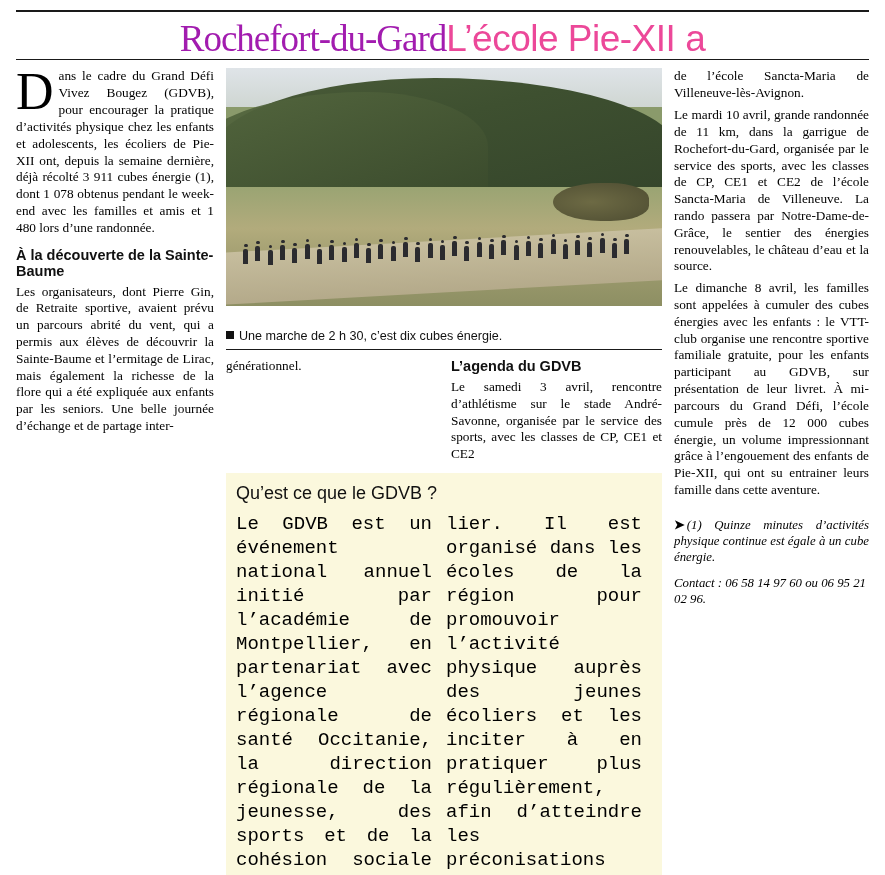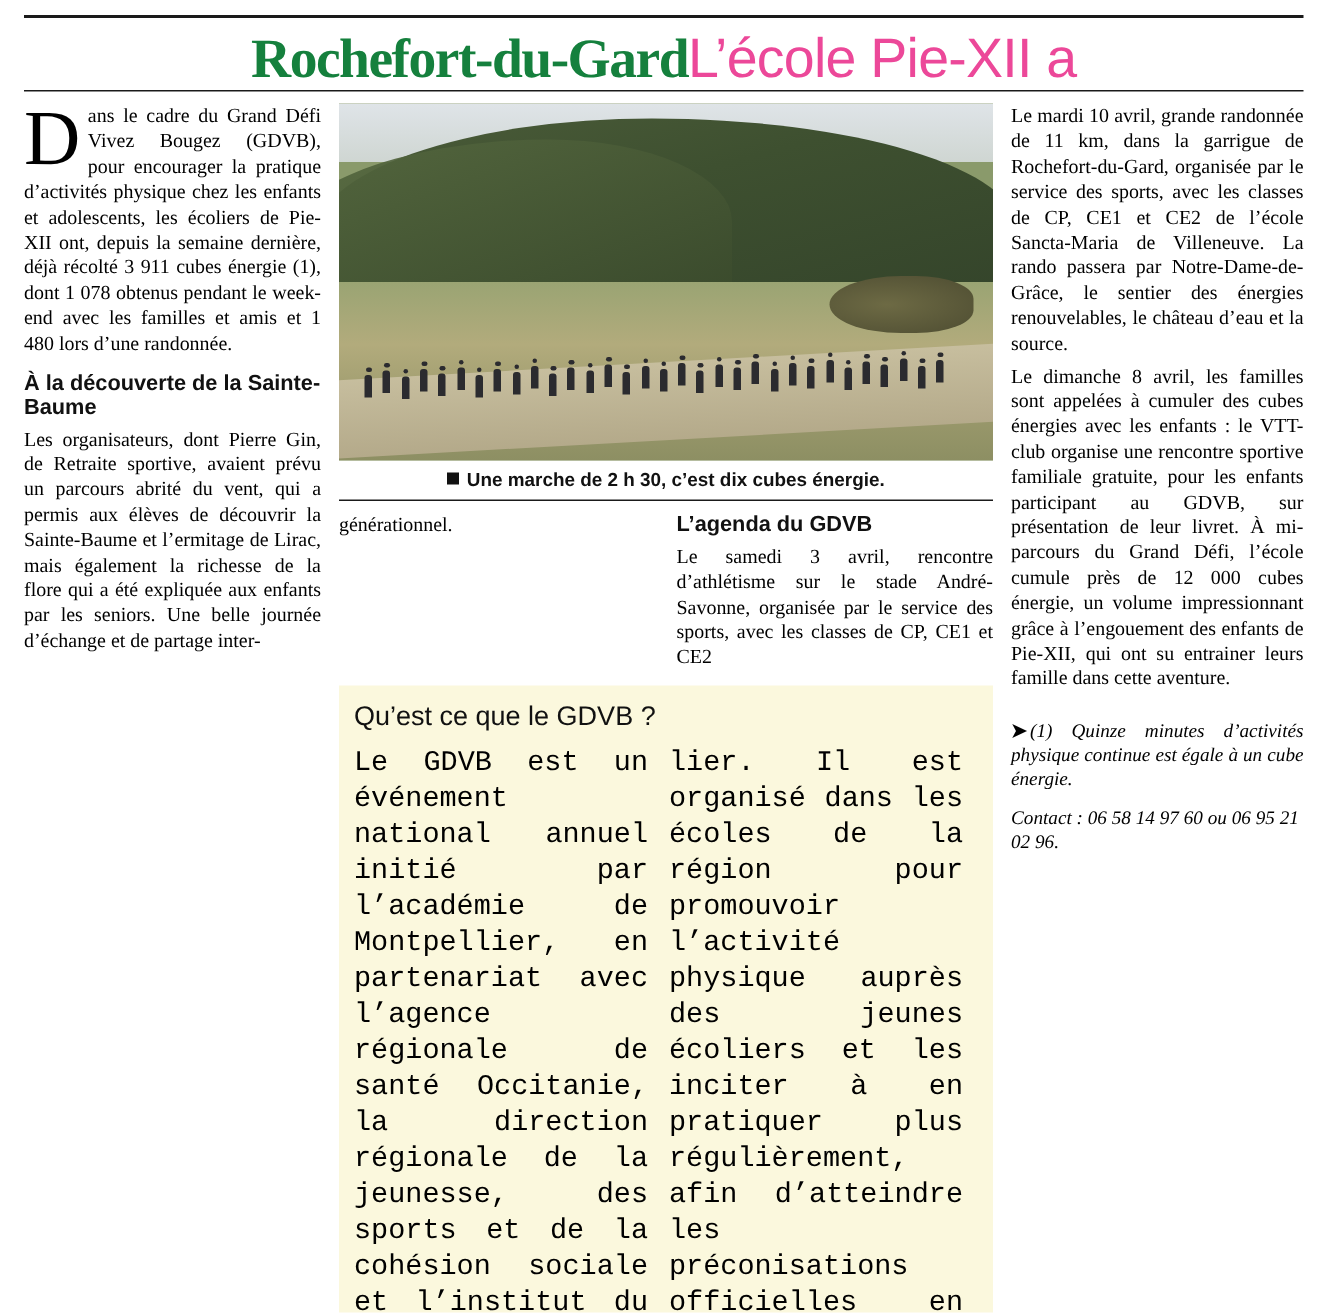--- a/index.html
+++ b/index.html
@@ -30,23 +30,23 @@
   .headline {
     font-family: "Liberation Sans", sans-serif;
     font-weight: bold;
     font-size: 37px;
     line-height: 1.12;
     letter-spacing: -0.5px;
     margin: 2px 0 0 0;
     text-align: center;
   }
   .headline .place {
-    color: #15803d;
-    font-family: "Liberation Serif", serif;
-    font-weight: bold;
+    color: #a21caf;
+    font-family: "Liberation Serif", serif;
+    font-weight: normal;
     letter-spacing: -1px;
   }
   .headline .rest {
     color: #ec4899;
     font-weight: normal;
   }
   .headline-line2 {
     font-family: "Liberation Sans", sans-serif;
     font-size: 37px;
     line-height: 1.12;
@@ -163,25 +163,24 @@
   .crowd i::after {
     content: "";
     position: absolute;
     left: 1px; top: -5px;
     width: 3.5px; height: 3.5px;
     background: #2b2b2f;
     border-radius: 50%;
   }
   .caption {
     font-family: "Liberation Sans", sans-serif;
-    font-weight: bold;
+    font-weight: normal;
     font-size: 12.6px;
-    margin: 6px 0 2px 0;
+    margin: 23px 0 2px 0;
     color: #111;
-    text-align: center;
   }
   .caption .sq {
     display: inline-block;
     width: 8px; height: 8px;
     background: #111;
     margin-right: 5px;
     vertical-align: 1px;
   }
   .rule-caption {
     border-top: 1px solid #1a1a1a;
@@ -352,20 +351,21 @@
           </div>
           <div class="box-col">
             <div class="box-text">lier. Il est organisé dans les écoles de la région pour promouvoir l’activité physique auprès des jeunes écoliers et les inciter à en pratiquer plus régulièrement, afin d’atteindre les préconisations officielles en terme de santé, soit une heure par jour.</div>
           </div>
         </div>
       </div>
     </div>
 
     <div class="col col4">
       <div class="body-text">
+        <p>de l’école Sancta-Maria de Villeneuve-lès-Avignon.</p>
         <p>Le mardi 10 avril, grande randonnée de 11 km, dans la garrigue de Rochefort-du-Gard, organisée par le service des sports, avec les classes de CP, CE1 et CE2 de l’école Sancta-Maria de Villeneuve. La rando passera par Notre-Dame-de-Grâce, le sentier des énergies renouvelables, le château d’eau et la source.</p>
         <p>Le dimanche 8 avril, les familles sont appelées à cumuler des cubes énergies avec les enfants : le VTT-club organise une rencontre sportive familiale gratuite, pour les enfants participant au GDVB, sur présentation de leur livret. À mi-parcours du Grand Défi, l’école cumule près de 12 000 cubes énergie, un volume impressionnant grâce à l’engouement des enfants de Pie-XII, qui ont su entrainer leurs famille dans cette aventure.</p>
       </div>
       <div class="note">
         <span class="arrow">➤</span><span>(1) Quinze minutes d’activités physique continue est égale à un cube énergie.</span>
       </div>
       <div class="contact">Contact : 06 58 14 97 60 ou 06 95 21 02 96.</div>
     </div>
 
   </div>

